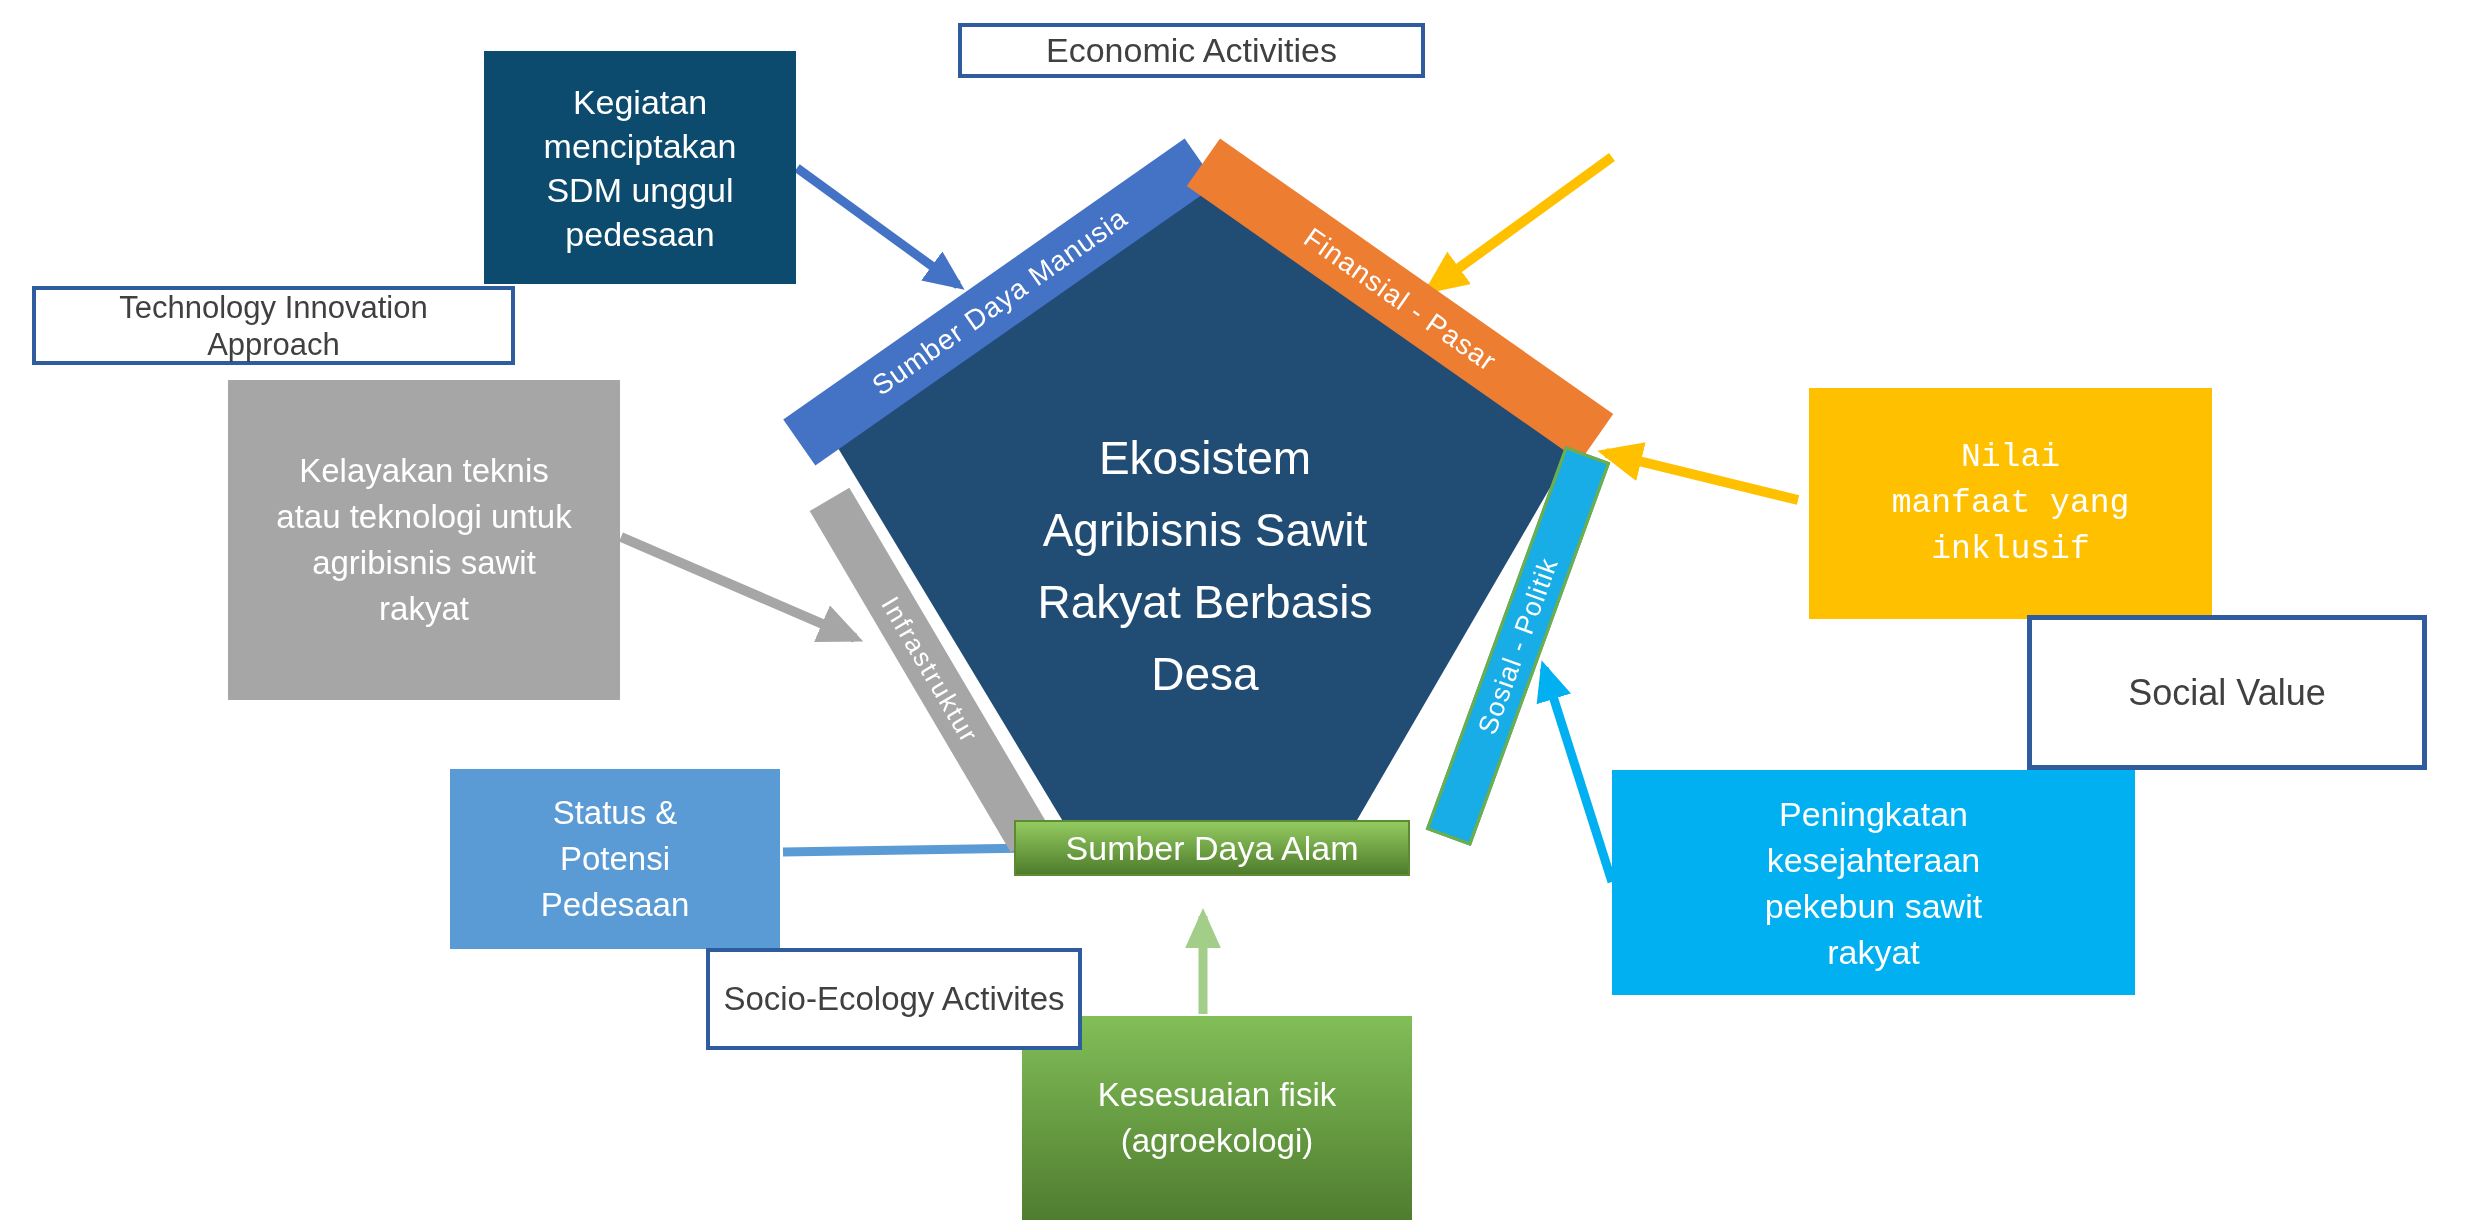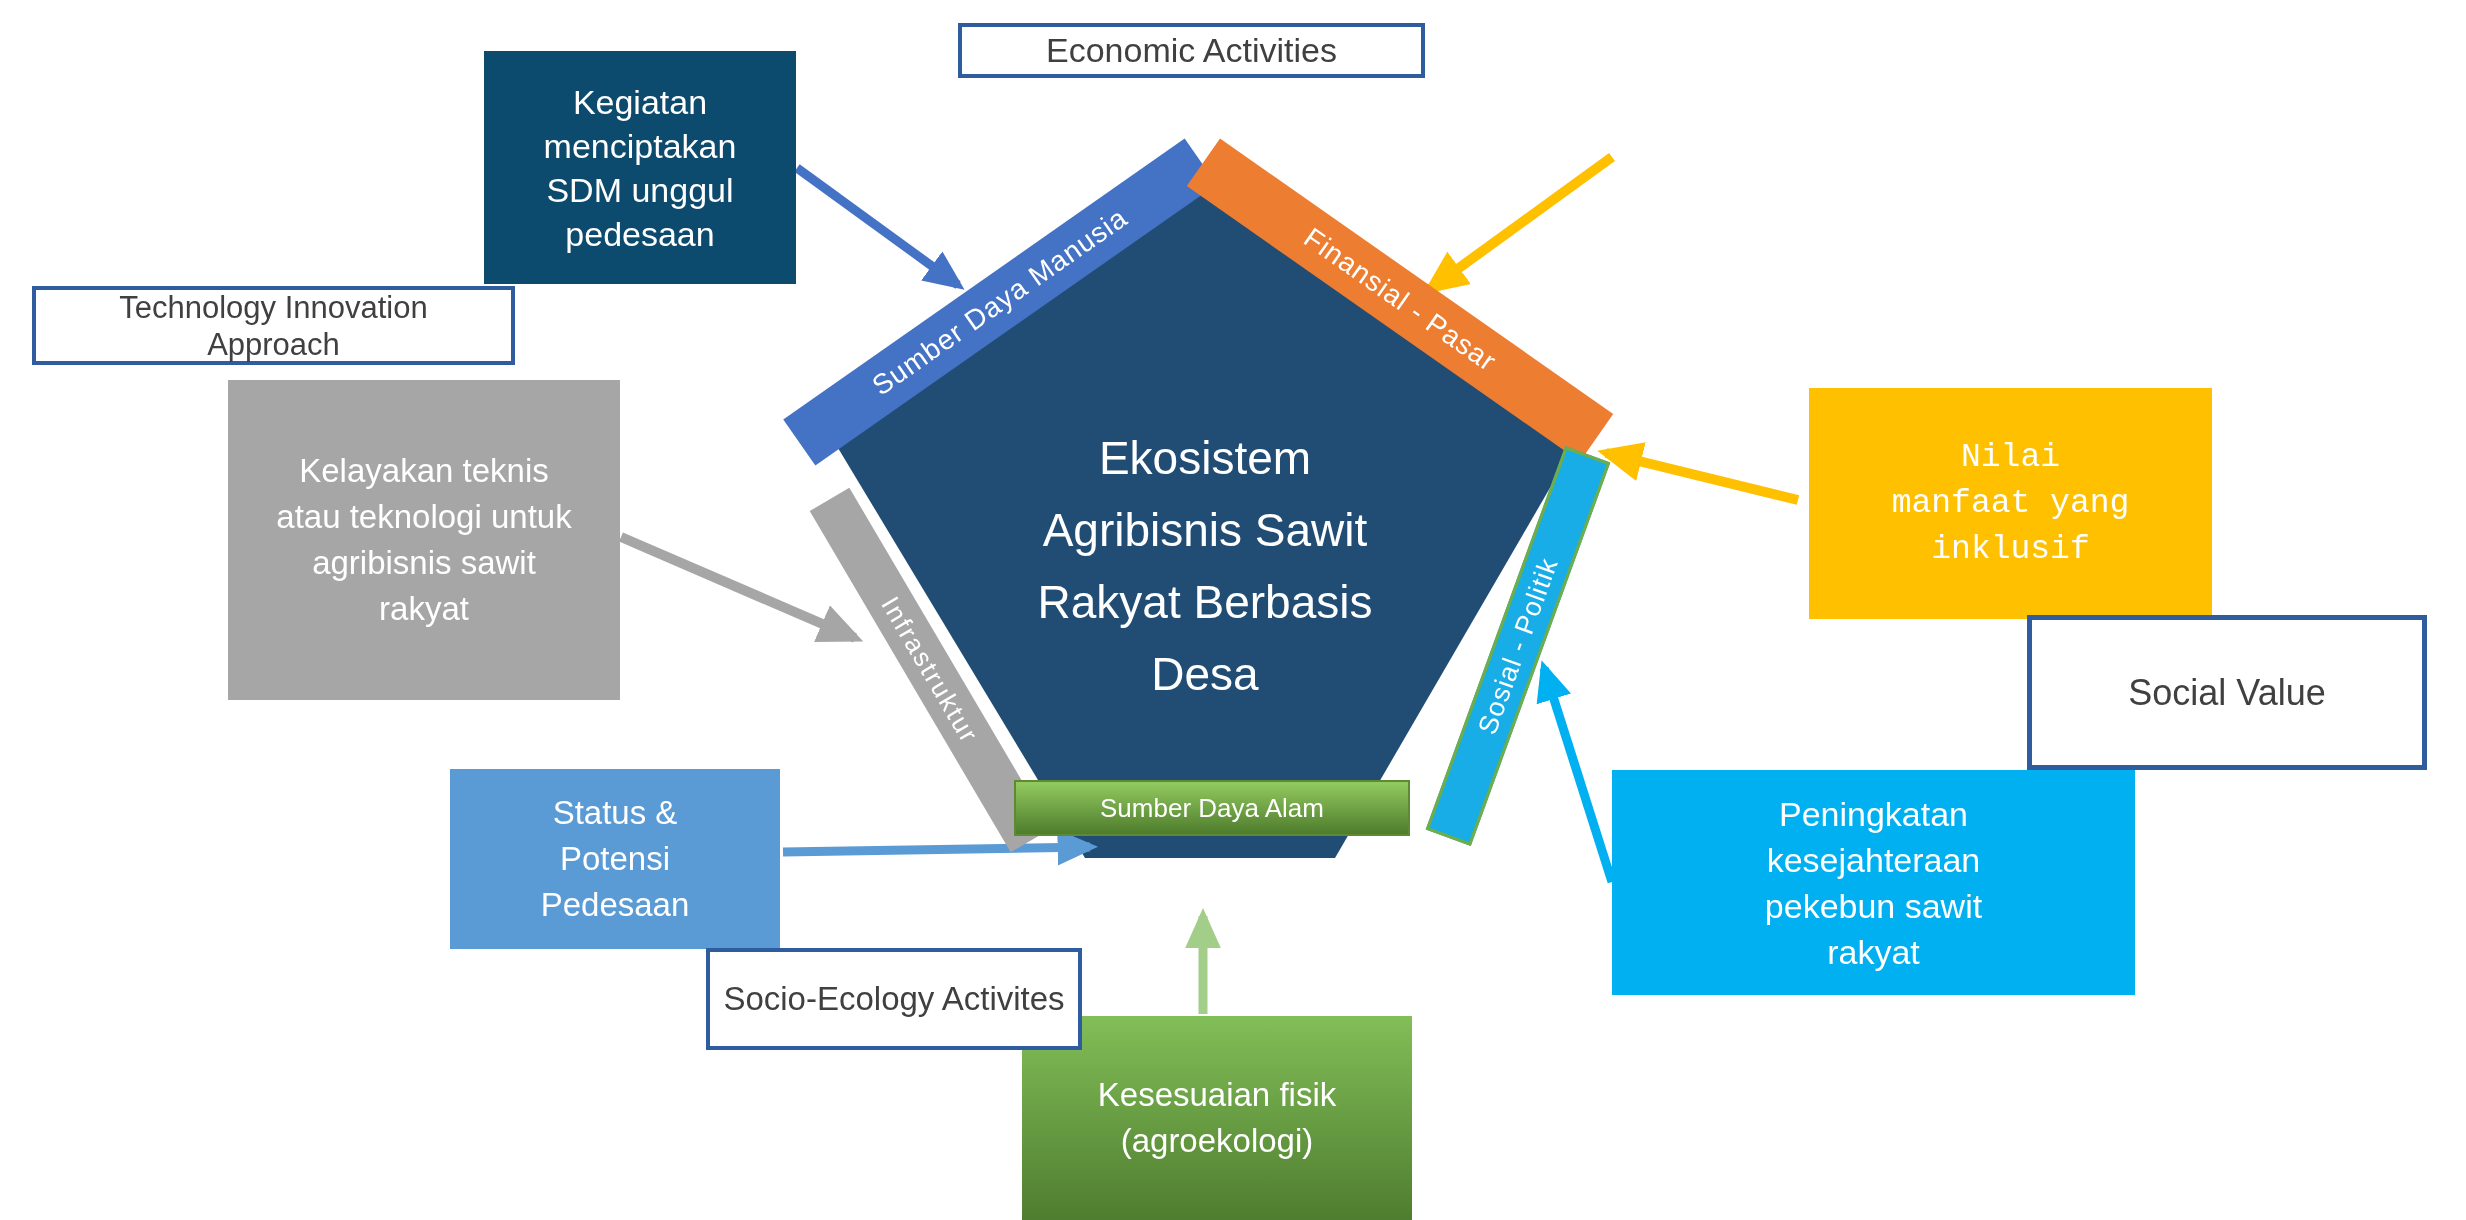--- a/index.html
+++ b/index.html
@@ -16,23 +16,23 @@
        color:#ffffff;box-sizing:border-box;}
   .bar span{white-space:nowrap;}
   #bar-sdm{left:755px;top:274px;width:490px;height:56px;background:#4472C4;
            transform:rotate(-35deg);font-size:28px;letter-spacing:1px;}
   #bar-finansial{left:1160px;top:271px;width:480px;height:58px;background:#ED7D31;
            transform:rotate(35deg);font-size:28px;letter-spacing:1px;}
   #bar-infrastruktur{left:732px;top:647px;width:396px;height:46px;background:#A6A6A6;
            transform:rotate(59.5deg);font-size:26px;letter-spacing:2px;}
   #bar-sosial{left:1314px;top:622px;width:408px;height:48px;background:#18ADE6;
            border:3px solid #70AD47;transform:rotate(-70deg);font-size:27px;letter-spacing:1px;}
-  #bar-sda{left:1014px;top:780px;width:396px;height:56px;
+  #bar-sda{left:1014px;top:820px;width:396px;height:56px;
            background:linear-gradient(#93CA60,#4E7C2C);border:2px solid #5D8A33;
-           font-size:26px;}
+           font-size:34px;}
 
   
   .callout{position:absolute;z-index:4;display:flex;align-items:center;justify-content:center;
            color:#ffffff;text-align:center;box-sizing:border-box;}
   .callout span{display:inline-block;}
   #box-kegiatan{left:484px;top:51px;width:312px;height:233px;background:#0c4a6e;font-size:34px;line-height:44px;}
   #box-kegiatan span{max-width:270px;}
   #box-kelayakan-ekonomi{left:1612px;top:55px;width:422px;height:196px;background:#ED7D31;font-size:33px;line-height:44px;}
   #box-kelayakan-ekonomi span{max-width:200px;}
   #box-kelayakan-teknis{left:228px;top:380px;width:392px;height:320px;background:#A6A6A6;font-size:33px;line-height:46px;}

